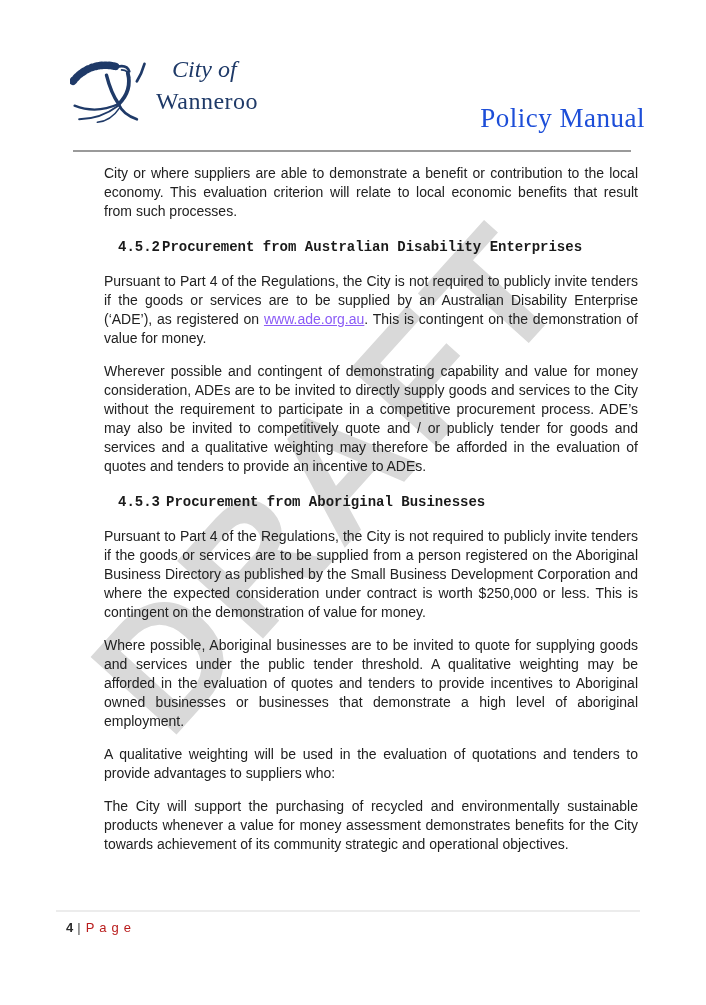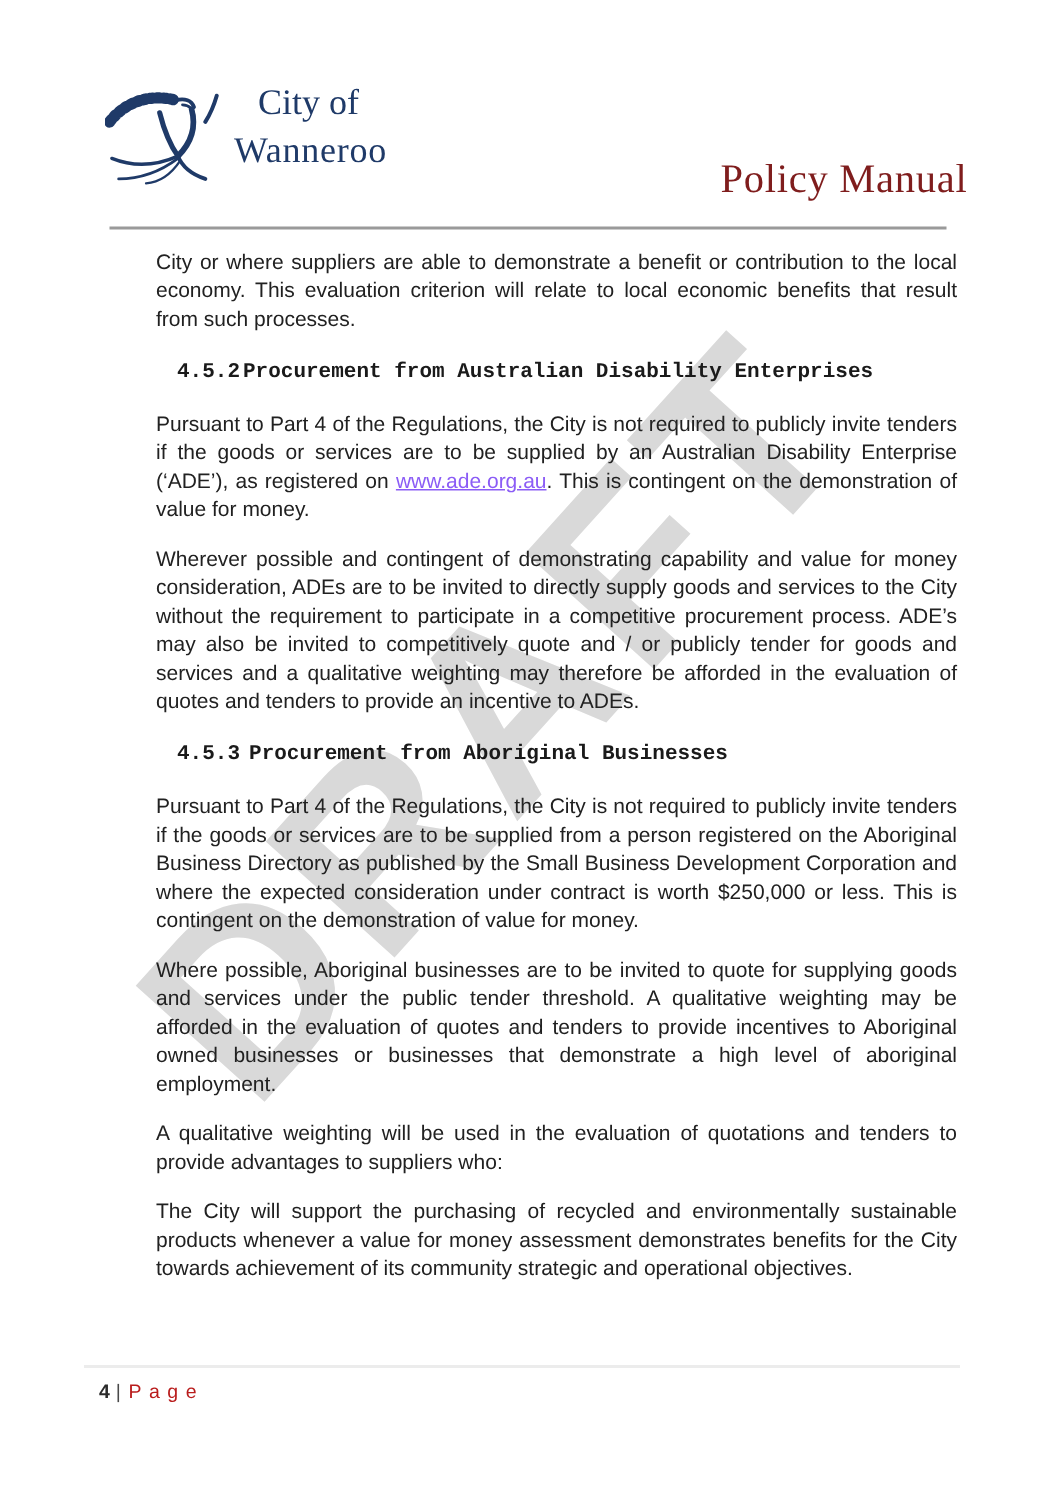--- a/index.html
+++ b/index.html
@@ -35,26 +35,26 @@
     position: relative;
     z-index: 1;
     display: flex;
     justify-content: space-between;
     align-items: flex-end;
     padding: 56px 61px 8px 70px;
   }
   .brand { display: flex; align-items: flex-start; }
   .brand-mark { flex: 0 0 auto; margin-top: 2px; }
   .brand-text { margin-left: 10px; color: #1f3a68; font-family: "Liberation Serif", serif; }
-  .brand-line1 { font-size: 24px; line-height: 26px; margin-left: 16px; }
+  .brand-line1 { font-style: italic; font-size: 24px; line-height: 26px; margin-left: 16px; }
   .brand-line2 { font-size: 24px; line-height: 34px; letter-spacing: 0.5px; margin-top: 2px; }
   .doc-title {
     font-family: "Liberation Serif", serif;
     font-size: 27px;
-    color: #7f1d1d;
+    color: #1d4ed8;
     padding-bottom: 8px;
     letter-spacing: 0.5px;
   }
   .header-rule {
     position: relative;
     z-index: 1;
     margin: 0 75px 0 73px;
     height: 2px;
     background: #9a9a9a;
   }

